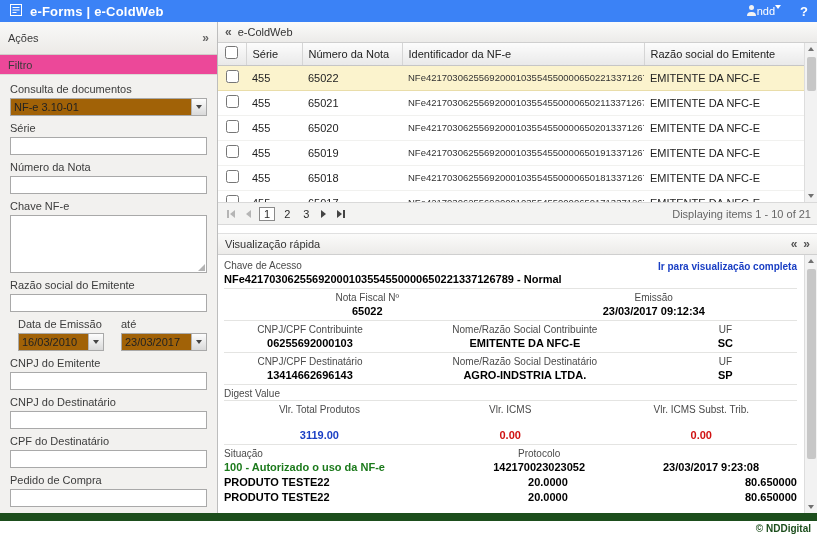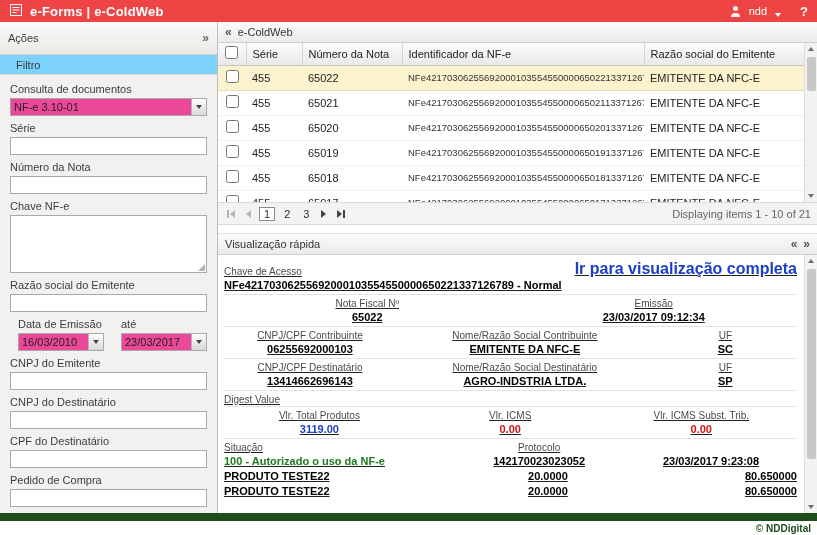--- a/index.html
+++ b/index.html
@@ -1,42 +1,42 @@
 <!DOCTYPE html>
 <html><head>
 <meta charset="utf-8">
 <style>
   * { margin:0; padding:0; box-sizing:border-box; }
   html,body { width:817px; height:535px; overflow:hidden; }
   body { font-family:"Liberation Sans", sans-serif; font-size:11px; color:#222; background:#fff; }
 
   
-  .topbar { height:22px; background:#ef4444; display:flex; align-items:center; gap:7px; padding:0 9px; color:#fff; }
+  .topbar { height:22px; background:#3b82f6; display:flex; align-items:center; gap:7px; padding:0 9px; color:#fff; }
   .app-title { font-size:13px; font-weight:bold; letter-spacing:.2px; }
   .flex-spacer { flex:1; }
-  .user-chip { display:flex; align-items:flex-end; gap:8px; cursor:pointer; }
+  .user-chip { display:flex; align-items:flex-start; gap:0; cursor:pointer; }
   .user-icon { width:11px; height:11px; position:relative; display:inline-block; }
   .user-icon::before { content:""; position:absolute; top:0; left:3px; width:5px; height:5px; border-radius:50%; background:#f2f2f2; }
   .user-icon::after  { content:""; position:absolute; bottom:0; left:1px; width:9px; height:4px; border-radius:4px 4px 0 0; background:#f2f2f2; }
   .caret-down { width:0; height:0; border-left:3px solid transparent; border-right:3px solid transparent; border-top:4px solid #fff; display:inline-block; }
   .help-btn { font-weight:bold; font-size:13px; margin-left:12px; cursor:pointer; }
 
   
   .layout { display:flex; height:491px; }
 
   
   .sidebar { width:218px; background:#f2f1ef; border-right:1px solid #bdbdbd; display:flex; flex-direction:column; }
   .side-titlebar { height:22px; background:linear-gradient(#f9f9f8,#eceae7); border-bottom:1px solid #cfcdc9; display:flex; align-items:center; padding:16px 8px; color:#3a3a3a; }
   .side-titlebar .chev { margin-left:auto; color:#666; font-weight:bold; cursor:pointer; font-size:12px; }
-  .side-subtitle { height:20px; display:flex; align-items:center; padding:0 16px; border-bottom:1px solid #dcdad6; color:#3a3a3a; background:#7dd3fc; }
+  .side-subtitle { height:20px; display:flex; align-items:center; padding:0 8px; border-bottom:1px solid #dcdad6; color:#3a3a3a; background:#ec4899; }
   .side-form { flex:1; padding:6px 10px 0; overflow:hidden; }
   .f-label { display:block; margin:6px 0 2px; color:#3c3c3c; line-height:13px; }
   .f-label.first { margin-top:2px; }
   .tbox { display:block; width:100%; height:18px; background:#fff; border:1px solid #a9a9a9; padding:0 3px; font-family:inherit; font-size:11px; color:#222; }
-  .combo { height:18px; background:#ec4899; border:1px solid #a9a9a9; display:flex; align-items:center; cursor:pointer; }
+  .combo { height:18px; background:#a16207; border:1px solid #a9a9a9; display:flex; align-items:center; cursor:pointer; }
   .combo .val { flex:1; padding:0 3px; white-space:nowrap; overflow:hidden; }
   .combo .cbtn { width:15px; align-self:stretch; background:linear-gradient(#fdfdfd,#d9d9d9); border-left:1px solid #b5b5b5; display:flex; align-items:center; justify-content:center; }
   .combo .cbtn i { width:0; height:0; border-left:3px solid transparent; border-right:3px solid transparent; border-top:4px solid #444; }
   .tarea { height:58px; background:#fff; border:1px solid #a9a9a9; position:relative; cursor:text; }
   .tarea::after { content:""; position:absolute; right:1px; bottom:1px; width:0; height:0; border-left:7px solid transparent; border-bottom:7px solid #b3b3b3; }
   .dates { display:flex; gap:9px; }
   .dates .dcol { width:94px;margin-left:8px; }
   .btn-row { display:flex; justify-content:flex-end; padding:10px 4px 0; }
   .pesquisar { width:82px; height:22px; background:linear-gradient(#fbfbfb,#dcdcdc); border:1px solid #8f8f8f; border-radius:2px; font-family:inherit; font-size:11px; color:#333; cursor:pointer; }
 
@@ -74,32 +74,32 @@
   .pg-btn.disabled .pg-bar { background:#b5b5b5; }
   .pg-num { min-width:14px; text-align:center; color:#2a2a2a; padding:1px 4px; cursor:pointer; }
   .pg-num.current { background:#fff; border:1px solid #8a8a8a; padding:0 4px; }
   .pg-status { margin-left:auto; color:#666; }
 
   .panel-gap { height:8px; background:#fff; flex:none; }
 
   
   .preview-panel { flex:1; display:flex; flex-direction:column; min-height:0; border-top:1px solid #e0e0e0; }
   .preview-body { position:relative; flex:1; overflow:hidden; }
-  .preview-content { padding:2px 20px 0 6px;text-decoration:underline; }
+  .preview-content { padding:2px 20px 0 6px; }
   .prow { display:flex; align-items:flex-end; }
   .prow.lr { padding-top:3px; }
   .plabel { color:#4a4a4a; font-size:10px; line-height:12px; display:block; }
   .pvalue { font-weight:bold; font-size:11px; line-height:14px; color:#000; display:block; padding-bottom:2px; }
   .sep { border-top:1px solid #e4e4e2; }
   .col { display:block; }
   .tc { text-align:center; } .tr { text-align:right; }
   .c50{width:50%} .c30{width:30%} .c45{width:45%} .c25{width:25%}
   .c33{width:33.3%} .c34{width:33.4%} .c40{width:40%} .c20{width:20%}
-  .plink { margin-left:auto; color:#1a3fc4; font-weight:bold; font-size:16px; cursor:pointer; }
-  .blue { color:#1a3fc4; } .red { color:#d01212; } .green { color:#1c7a1c; }
+  .plink { margin-left:auto; color:#1a3fc4; font-weight:bold; font-size:10px; cursor:pointer; }
+  .blue { color:#1a3fc4; } .red { color:#d01212;margin-top:12px; } .green { color:#1c7a1c; }
   .prod-row .col { line-height:13px; }
 
   
   .footer-bar { height:8px; background:#1d4e1d; }
   .copyright-strip { height:14px; display:flex; align-items:center; justify-content:flex-end; padding:0 6px; background:#fff; color:#1d4e1d; font-weight:bold; font-size:10px; }
 </style>
 </head>
 <body>
 
 <header class="topbar">

